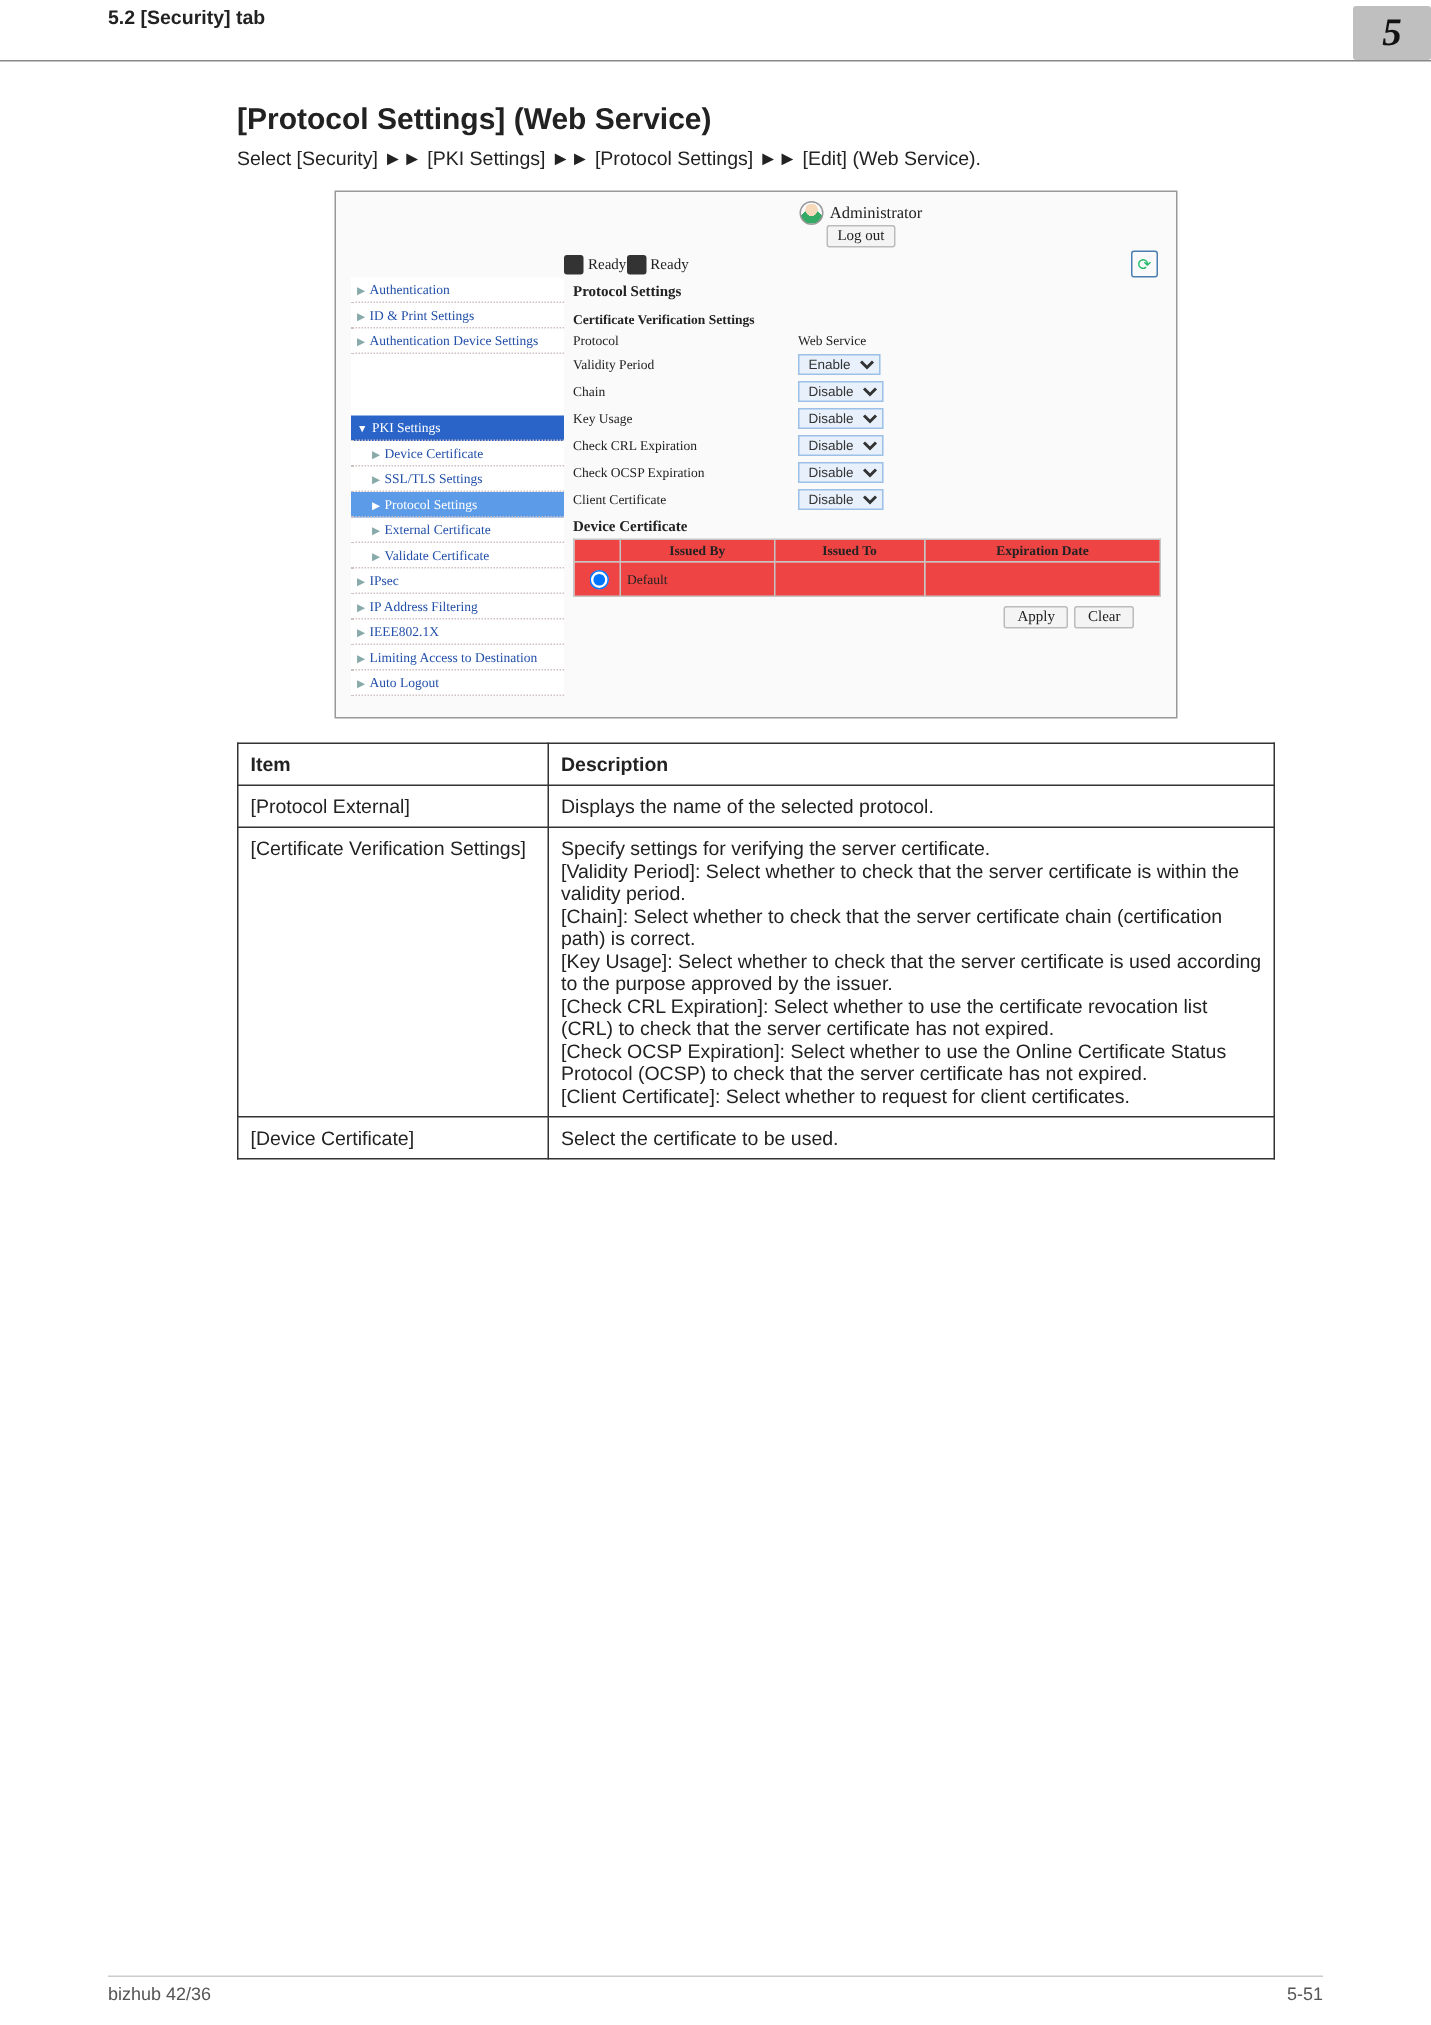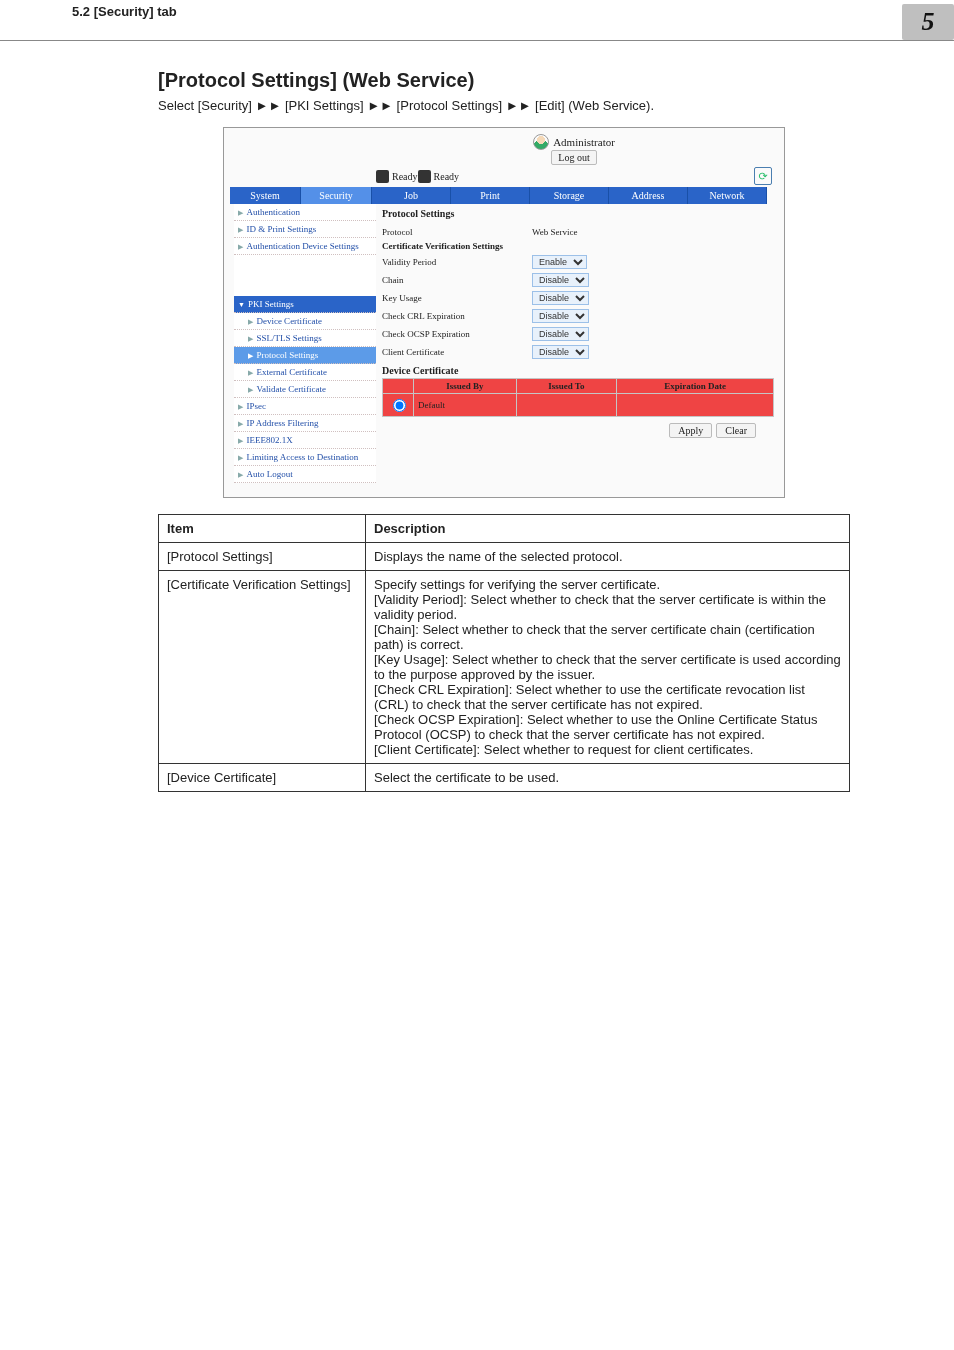--- a/index.html
+++ b/index.html
@@ -258,29 +258,20 @@
                 <span>Ready</span>
               </div>
             <div class="readyrow">
                 <span class="ready-cube"></span>
                 <span>Ready</span>
               </div>
           </div>
           <span class="refresh-ic">⟳</span>
         </div>
 
-        <div class="tabs">
-          <div class="tab half">System</div>
-          <div class="tab half sel">Security</div>
-          <div class="tab">Job</div>
-          <div class="tab">Print</div>
-          <div class="tab">Storage</div>
-          <div class="tab">Address</div>
-          <div class="tab">Network</div>
-        </div>
 
         <div class="shot-body">
           <div class="sidenav">
             <div class="nitem">
                 <span class="tri"></span>
                 <span>Authentication</span>
               </div>
             <div class="nitem">
                 <span class="tri"></span>
                 <span>ID &amp; Print Settings</span>
@@ -331,25 +322,25 @@
               </div>
             <div class="nitem">
                 <span class="tri"></span>
                 <span>Auto Logout</span>
               </div>
           </div>
 
           <div class="mainpanel">
             <div class="mp-title">Protocol Settings</div>
             <div class="mp-row">
+              <span class="k" style="font-weight:bold">Certificate Verification Settings</span>
+            </div>
+            <div class="mp-row">
               <span class="k">Protocol</span>
               <span class="v">Web Service</span>
-            </div>
-            <div class="mp-row">
-              <span class="k" style="font-weight:bold">Certificate Verification Settings</span>
             </div>
             <div class="mp-row">
                 <span class="k">Validity Period</span>
                 <span class="v"><select class="sel1"><option>Enable</option></select></span>
               </div>
             <div class="mp-row">
                 <span class="k">Chain</span>
                 <span class="v"><select class="sel1"><option>Disable</option></select></span>
               </div>
             <div class="mp-row">
@@ -396,34 +387,38 @@
       </div>
     </div>
 
     <table class="desc">
       <tbody>
           <tr>
         <th class="h1">Item</th>
         <th>Description</th>
       </tr>
       <tr>
-        <td>[Protocol Settings]</td>
+        <td>[Protocol External]</td>
         <td style="white-space:pre-line">Displays the name of the selected protocol.</td>
       </tr>
       <tr>
         <td>[Certificate Verification Settings]</td>
         <td style="white-space:pre-line">Specify settings for verifying the server certificate.
 [Validity Period]: Select whether to check that the server certificate is within the validity period.
 [Chain]: Select whether to check that the server certificate chain (certification path) is correct.
 [Key Usage]: Select whether to check that the server certificate is used according to the purpose approved by the issuer.
 [Check CRL Expiration]: Select whether to use the certificate revocation list (CRL) to check that the server certificate has not expired.
 [Check OCSP Expiration]: Select whether to use the Online Certificate Status Protocol (OCSP) to check that the server certificate has not expired.
 [Client Certificate]: Select whether to request for client certificates.</td>
       </tr>
       <tr>
         <td>[Device Certificate]</td>
         <td style="white-space:pre-line">Select the certificate to be used.</td>
       </tr>
     </tbody>
       </table>
   </div>
 
+  <div class="footer">
+    <span>bizhub 42/36</span>
+    <span>5-51</span>
+  </div>
 </div>
 
 </body></html>

